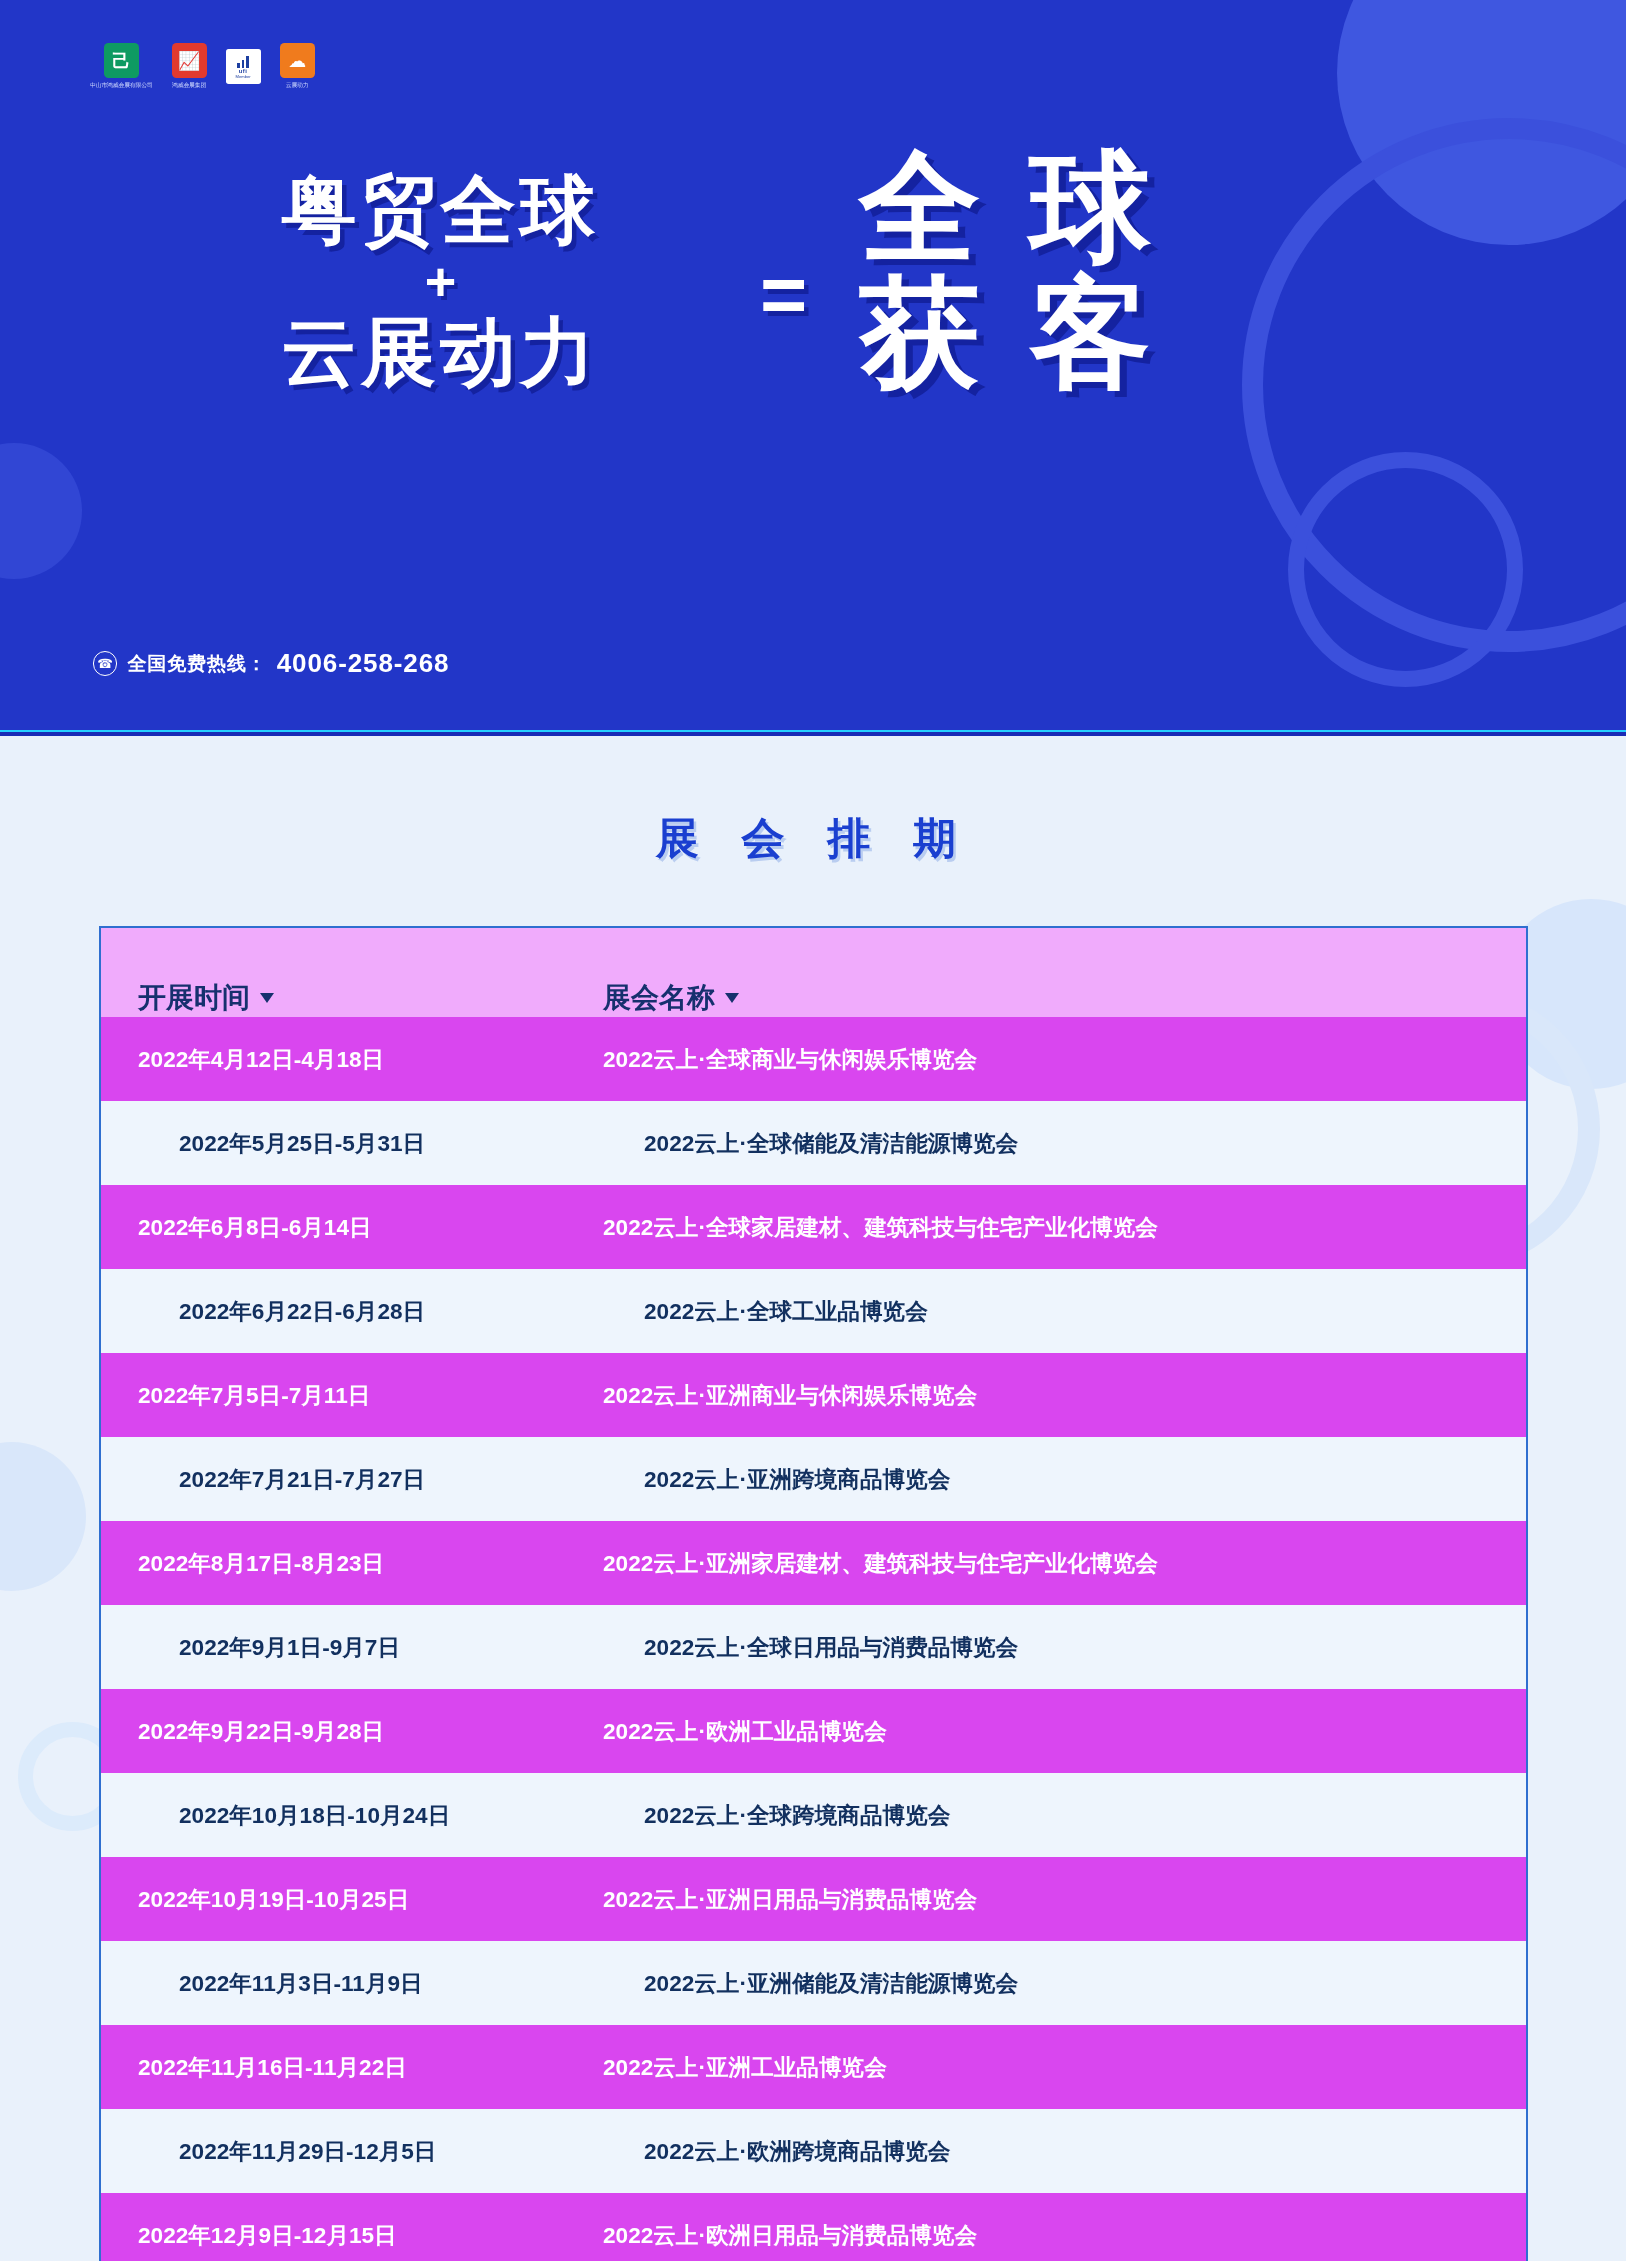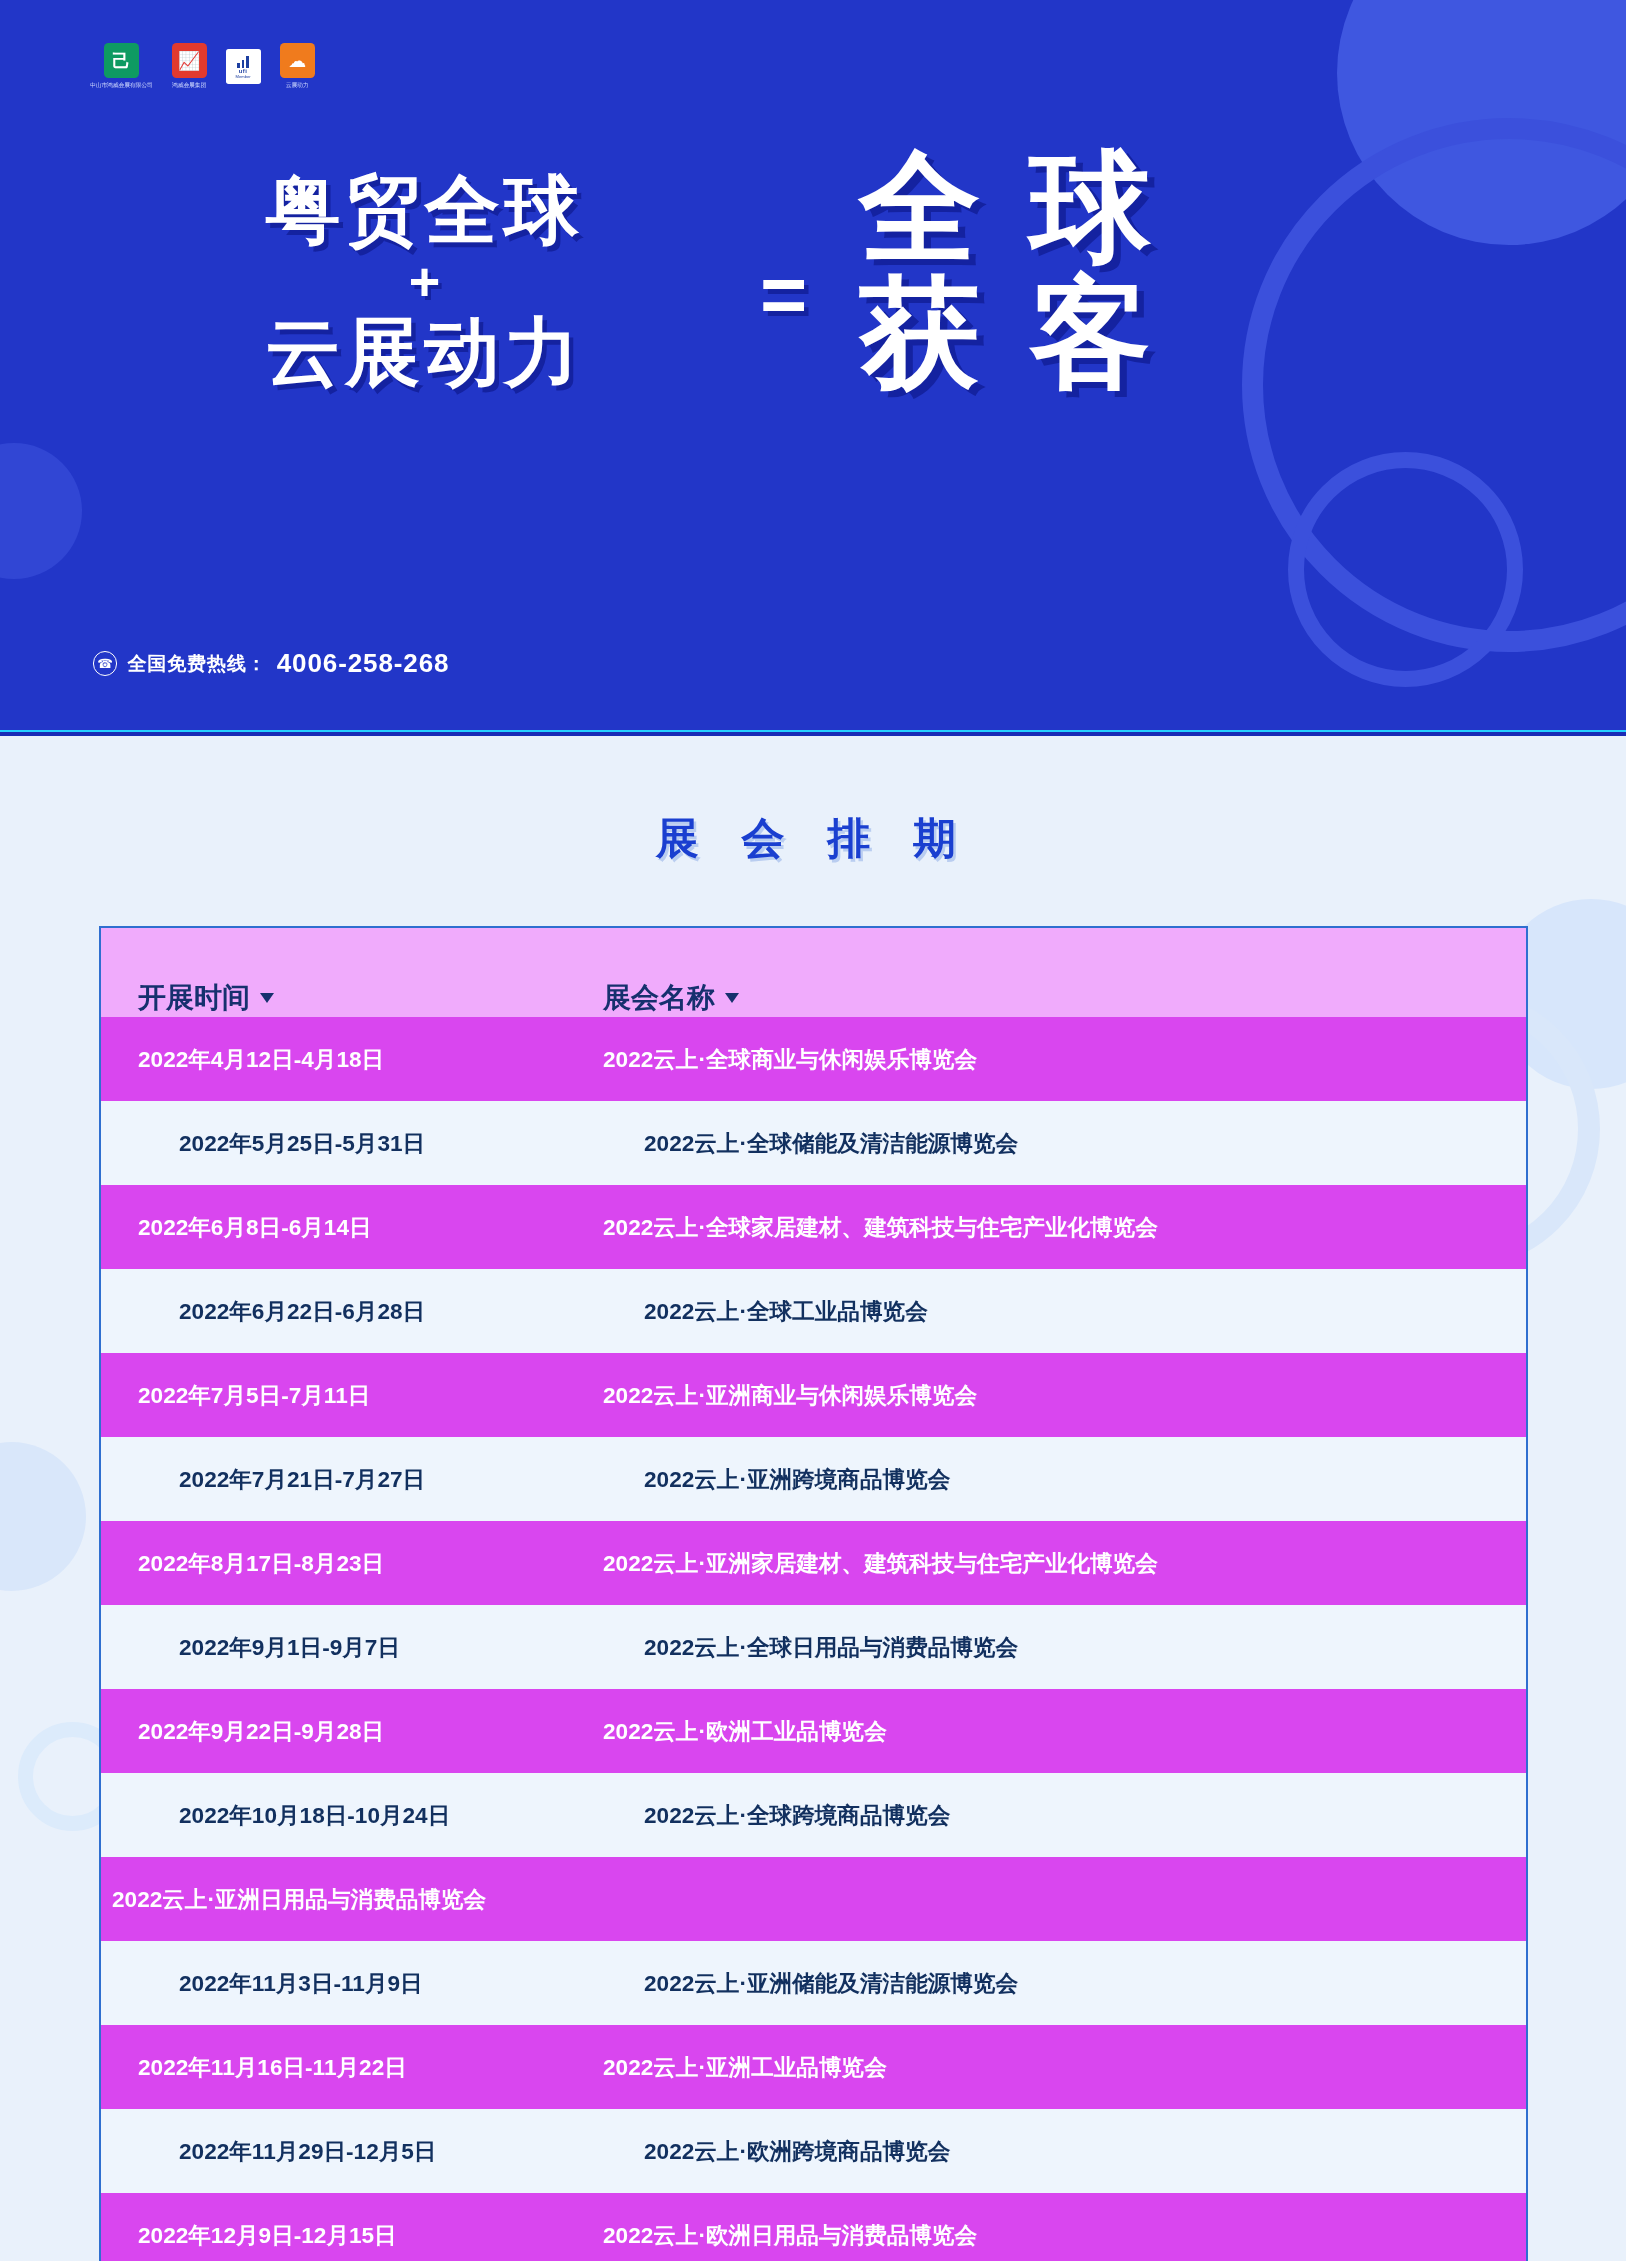--- a/index.html
+++ b/index.html
@@ -95,21 +95,21 @@
   
   .headline {
     position: absolute;
     left: 0; top: 136px;
     width: 100%;
     z-index: 6;
     color: #ffffff;
   }
   .hl-left {
     position: absolute;
-    left: 90px;
+    left: 106px;
     top: 32px;
     width: 669px;
     text-align: center;
   }
   .hl-line {
     font-size: 75px;
     font-weight: 900;
     letter-spacing: 4.5px;
     line-height: 1.12;
     text-shadow: 4.5px 4.5px 0 #1422a0;
@@ -359,20 +359,21 @@
       </div>
       <div class="t-row odd">
         <div class="c-date">2022年9月22日-9月28日</div>
         <div class="c-name">2022云上·欧洲工业品博览会</div>
       </div>
       <div class="t-row even">
         <div class="c-date">2022年10月18日-10月24日</div>
         <div class="c-name">2022云上·全球跨境商品博览会</div>
       </div>
       <div class="t-row odd">
+        <div class="c-date">2022年10月19日-10月25日</div>
         <div class="c-name">2022云上·亚洲日用品与消费品博览会</div>
       </div>
       <div class="t-row even">
         <div class="c-date">2022年11月3日-11月9日</div>
         <div class="c-name">2022云上·亚洲储能及清洁能源博览会</div>
       </div>
       <div class="t-row odd">
         <div class="c-date">2022年11月16日-11月22日</div>
         <div class="c-name">2022云上·亚洲工业品博览会</div>
       </div>

